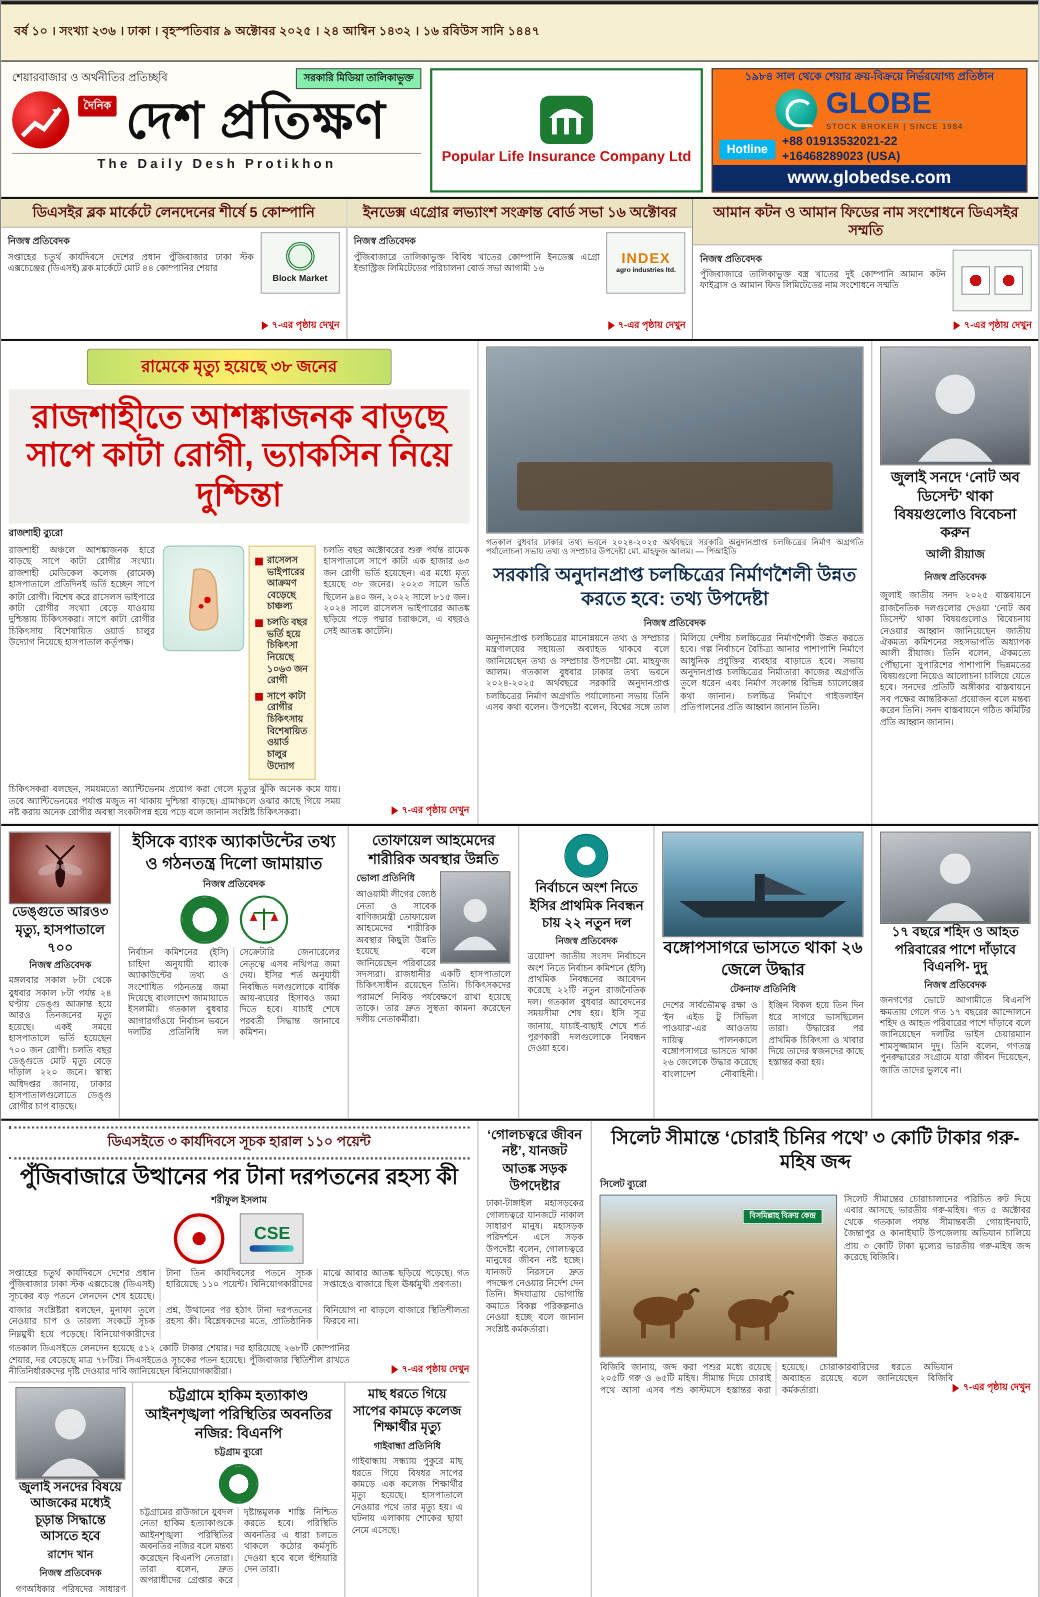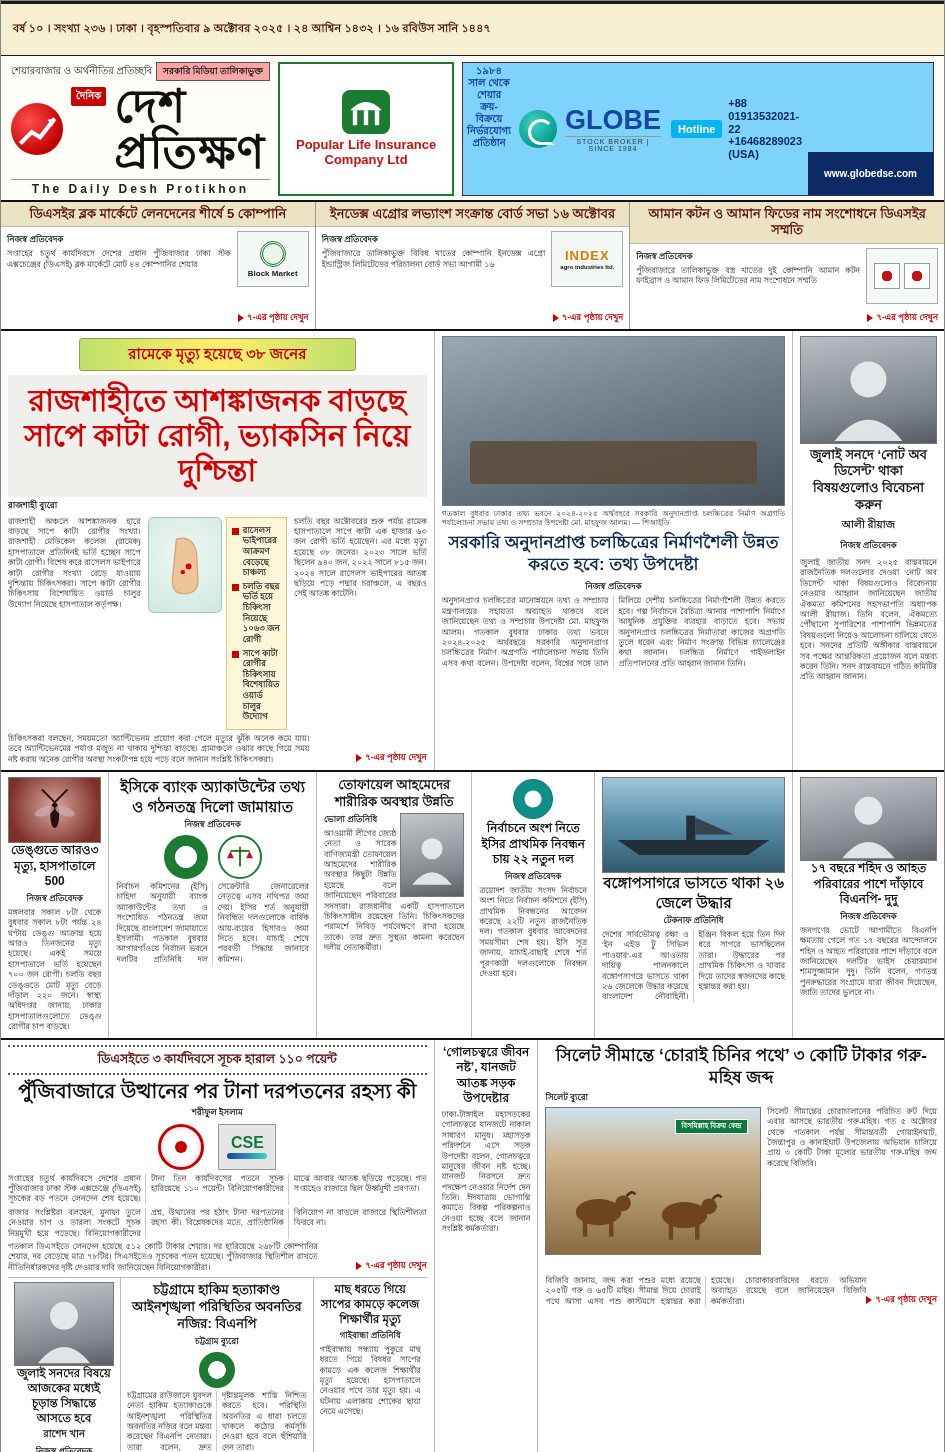--- a/index.html
+++ b/index.html
@@ -7,42 +7,42 @@
   .page { width:945px; min-height:1452px; margin:0 auto; background:#fffdf8; border:1px solid #888; overflow:hidden; }
 
   
   .dateline { background:#f6efd2; border-top:3px solid #1a1a1a; border-bottom:1px solid #1a1a1a;
     color:#4a1505; font-size:11px; font-weight:bold; padding:16px 12px; letter-spacing:.2px; }
 
   
   .masthead { display:flex; gap:8px; padding:6px 10px 4px 10px; align-items:stretch; }
   .mh-left { flex:1.5; display:flex; flex-direction:column; }
   .mh-topline { display:flex; justify-content:space-between; align-items:center; font-size:10px; color:#222; }
-  .mh-listed { border:1px solid #555; padding:1px 6px; font-size:9px; font-weight:bold; color:#1a1a1a; background:#fca5a5; }
+  .mh-listed { border:1px solid #555; padding:1px 6px; font-size:9px; font-weight:bold; color:#1a1a1a; background:#86efac; }
   .mh-brandrow { display:flex; align-items:center; gap:8px; margin-top:2px; }
   .mh-logo { width:52px; height:52px; border-radius:50%; background:radial-gradient(circle at 35% 35%, #ff4d4d, #c40000 70%); display:flex; align-items:center; justify-content:center; flex:0 0 auto; }
   .mh-daily { background:#c40000; color:#fff; font-size:10px; font-weight:bold; padding:1px 5px; border-radius:2px; align-self:flex-start; margin-top:4px; }
   .mh-title { font-size:46px; font-weight:bold; color:#101010; line-height:1; letter-spacing:1px; }
   .mh-sub { text-align:center; font-size:12px; letter-spacing:3px; color:#222; border-top:1px solid #999; margin-top:4px; padding-top:2px; font-weight:bold; }
 
   .ad-popular { flex:0.95; border:2px solid #1d7a32; display:flex; flex-direction:column; align-items:center; justify-content:center; gap:4px; padding:4px; background:#fff; }
   .pl-logo { width:48px; height:44px; }
   .ad-popular .pl-name { color:#c41212; font-weight:bold; font-size:13px; text-align:center; line-height:1.15; }
 
-  .ad-globe { flex:1.15; border:1px solid #334; display:flex; flex-direction:row; background:#7dd3fc; }
+  .ad-globe { flex:1.15; border:1px solid #334; display:flex; flex-direction:column; background:#f97316; }
   .gl-tag { color:#123a9e; font-weight:bold; font-size:10px; text-align:center; padding:2px 4px; line-height:1.2; }
   .gl-mid { display:flex; align-items:center; justify-content:center; gap:8px; padding:2px 4px; }
   .gl-logo { width:38px; height:38px; border-radius:50%; background:radial-gradient(circle at 40% 35%, #3fd4c0, #00988a 75%); position:relative; flex:0 0 auto; }
   .gl-logo::after { content:""; position:absolute; left:9px; top:9px; width:20px; height:20px; border-radius:50% 50% 0 50%; border:3px solid #fff; border-right-color:transparent; }
   .gl-brand { font-size:27px; font-weight:bold; color:#1746a0; line-height:1; }
   .gl-brandsub { font-size:7px; color:#333; letter-spacing:1px; border-top:1px solid #999; margin-top:2px; padding-top:1px; text-align:center; }
   .gl-hot { display:flex; align-items:center; gap:6px; padding:2px 6px; }
   .gl-hotlab { background:#00b4ef; color:#fff; font-weight:bold; font-size:11px; padding:3px 7px; border-radius:3px; }
   .gl-phones { color:#0b2a66; font-weight:bold; font-size:11px; line-height:1.15; }
-  .gl-web { background:#0b2a66; color:#fff; text-align:center; font-size:10px; font-weight:bold; padding:16px; margin-top:auto; }
+  .gl-web { background:#0b2a66; color:#fff; text-align:center; font-size:16px; font-weight:bold; padding:3px; margin-top:auto; }
 
   
   .teasers { display:flex; border-top:2px solid #111; border-bottom:2px solid #111; }
   .teaser { flex:1; border-right:1px solid #999; display:flex; flex-direction:column; background:#fff; }
   .teaser:last-child { border-right:none; }
   .t-head { background:#ece3c2; color:#5a0f0f; font-weight:bold; font-size:13px; text-align:center; padding:4px 8px; line-height:1.25; border-bottom:1px solid #bbb; }
   .t-body { display:flex; gap:6px; padding:4px 6px; flex:1; }
   .t-text { flex:1; }
   .t-img { width:72px; height:56px; border:1px solid #aaa; display:flex; flex-direction:column; align-items:center; justify-content:center; gap:2px; background:#f4f8f4; flex:0 0 auto; }
   .t-foot { text-align:right; padding:0 6px 3px 6px; }
@@ -335,21 +335,21 @@
     </div>
   </div>
 
   <div class="band">
     <div class="col c-dengue">
       <div class="photo ph-mosquito">
         <svg class="fit" viewBox="0 0 100 100">
             <use href="#mosq"></use>
           </svg>
       </div>
-      <div class="sm-headline" style="font-size:12px">ডেঙ্গুতে আরও৩ মৃত্যু, হাসপাতালে 500</div>
+      <div class="sm-headline" style="font-size:12px">ডেঙ্গুতে আরও৩ মৃত্যু, হাসপাতালে ৭০০</div>
       <div class="byline center">নিজস্ব প্রতিবেদক</div>
       <div class="bl">মঙ্গলবার সকাল ৮টা থেকে বুধবার সকাল ৮টা পর্যন্ত ২৪ ঘণ্টায় ডেঙ্গু আক্রান্ত হয়ে আরও তিনজনের মৃত্যু হয়েছে। একই সময়ে হাসপাতালে ভর্তি হয়েছেন ৭০০ জন রোগী। চলতি বছর ডেঙ্গুতে মোট মৃত্যু বেড়ে দাঁড়াল ২২০ জনে। স্বাস্থ্য অধিদপ্তর জানায়, ঢাকার হাসপাতালগুলোতে ডেঙ্গু রোগীর চাপ বাড়ছে।</div>
     </div>
 
     <div class="col c-jamaat">
       <div class="sm-headline" style="font-size:15px">ইসিকে ব্যাংক অ্যাকাউন্টের তথ্য ও গঠনতন্ত্র দিলো জামায়াত</div>
       <div class="byline center">নিজস্ব প্রতিবেদক</div>
       <div class="logos-row">
         <div class="badge green"></div>
         <div class="badge">
@@ -465,21 +465,21 @@
           <span class="sign">বিসমিল্লাহ বিক্রয় কেন্দ্র</span>
           <svg viewBox="0 0 100 100" style="position:absolute;left:4%;bottom:2%;width:44%;height:60%">
               <use href="#cow"></use>
             </svg>
           <svg viewBox="0 0 100 100" style="position:absolute;left:44%;bottom:0;width:44%;height:60%">
               <use href="#cow"></use>
             </svg>
         </div>
         <div class="bl" style="width:44%">সিলেট সীমান্তের চোরাচালানের পরিচিত রুট দিয়ে এবার আসছে ভারতীয় গরু-মহিষ। গত ৫ অক্টোবর থেকে গতকাল পর্যন্ত সীমান্তবর্তী গোয়াইনঘাট, জৈন্তাপুর ও কানাইঘাট উপজেলায় অভিযান চালিয়ে প্রায় ৩ কোটি টাকা মূল্যের ভারতীয় গরু-মহিষ জব্দ করেছে বিজিবি।</div>
       </div>
-      <div style="display:flex;justify-content:space-between;align-items:flex-end;margin-top:21px">
+      <div style="display:flex;justify-content:space-between;align-items:flex-end;margin-top:4px">
         <div class="bl cols2" style="width:82%">বিজিবি জানায়, জব্দ করা পশুর মধ্যে রয়েছে ২০৫টি গরু ও ৬৫টি মহিষ। সীমান্ত দিয়ে চোরাই পথে আসা এসব পশু কাস্টমসে হস্তান্তর করা হয়েছে। চোরাকারবারিদের ধরতে অভিযান অব্যাহত রয়েছে বলে জানিয়েছেন বিজিবি কর্মকর্তারা।</div>
         <span class="pageref">
             <span class="tri"></span>
             <span>৭-এর পৃষ্ঠায় দেখুন</span>
           </span>
       </div>
     </div>
   </div>
 
 </div>

